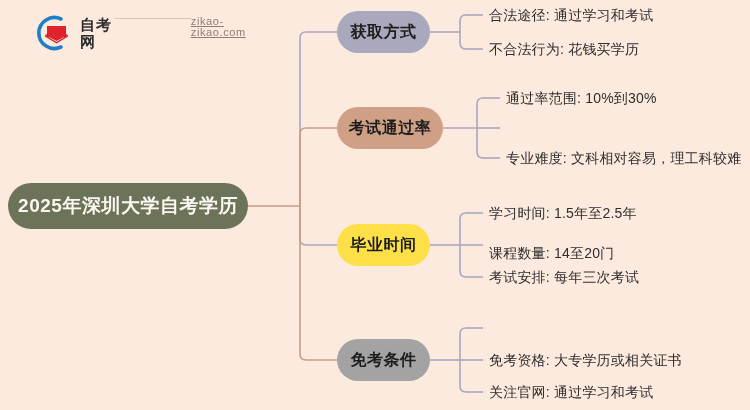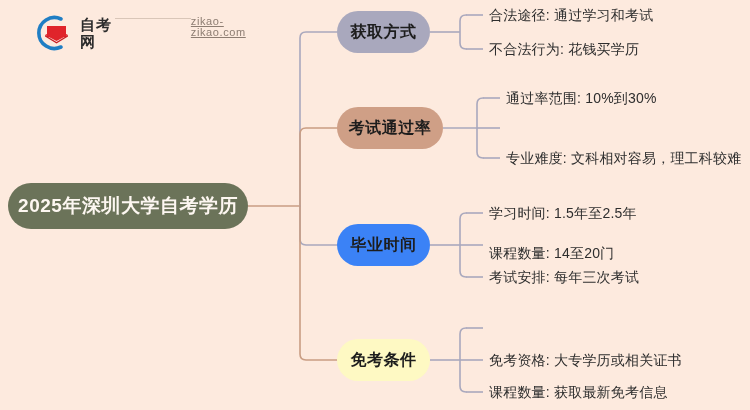--- a/index.html
+++ b/index.html
@@ -194,30 +194,30 @@
     <path d="M460 360 L483 360" fill="none" stroke="#a9a8bd" stroke-width="1.6"></path>
     <path d="M466 392 L483 392" fill="none" stroke="#a9a8bd" stroke-width="1.6"></path>
   </svg>
 
   <div class="node" id="root-node" style="background: rgb(107, 115, 89); color: rgb(253, 247, 241);">2025年深圳大学自考学历</div>
 
   <div class="node branch-node" id="branch-1" style="background: rgb(207, 159, 134);">考试通过率</div>
 
   <div class="node branch-node" id="branch-0" style="background: rgb(169, 168, 189);">获取方式</div>
 
-  <div class="node branch-node" id="branch-2" style="background: #3b82f6;">毕业时间</div>
-
-  <div class="node branch-node" id="branch-3" style="background: #fef9c3;">免考条件</div>
+  <div class="node branch-node" id="branch-2" style="background: #fde047;">毕业时间</div>
+
+  <div class="node branch-node" id="branch-3" style="background: #a3a3a3;">免考条件</div>
 
   <div class="leaf" style="left:489px; top:6px;">合法途径: 通过学习和考试</div>
   <div class="leaf" style="left:489px; top:40px;">不合法行为: 花钱买学历</div>
 
   <div class="leaf" style="left:506px; top:89px;">通过率范围: 10%到30%</div>
   <div class="leaf" style="left:506px; top:149px;">专业难度: 文科相对容易，理工科较难</div>
 
   <div class="leaf" style="left:489px; top:204px;">学习时间: 1.5年至2.5年</div>
   <div class="leaf" style="left:489px; top:236px;margin-top:8px;">课程数量: 14至20门</div>
   <div class="leaf" style="left:489px; top:268px;">考试安排: 每年三次考试</div>
 
   <div class="leaf" style="left:489px; top:351px;">免考资格: 大专学历或相关证书</div>
-  <div class="leaf" style="left:489px; top:383px;">课程数量: 获取最新免考信息</div>
+  <div class="leaf" style="left:489px; top:383px;">关注官网: 通过学习和考试</div>
 
 </div>
 
 </body></html>

